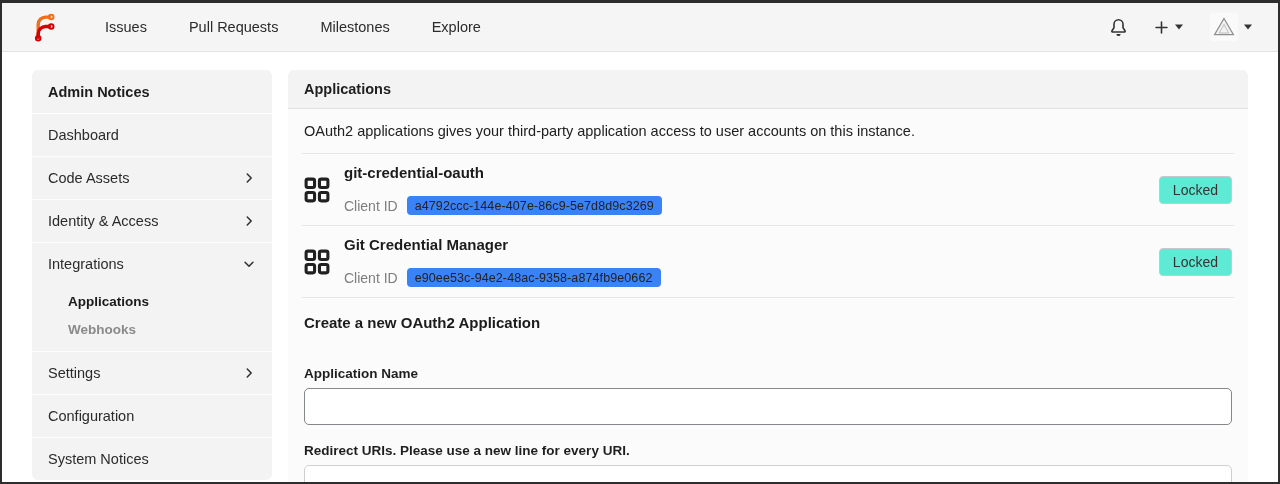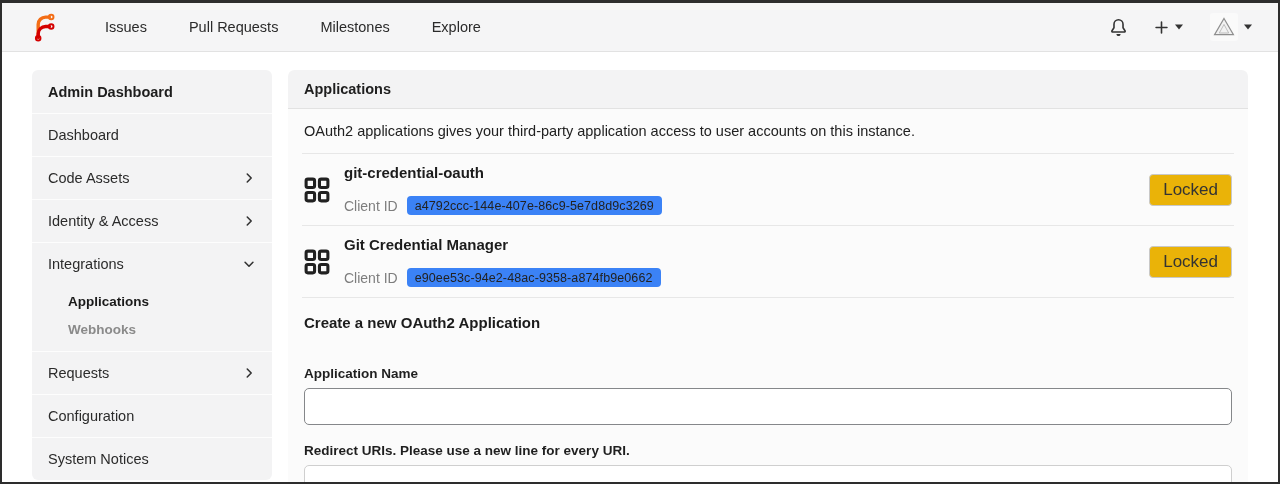--- a/index.html
+++ b/index.html
@@ -66,22 +66,22 @@
   .app-row { display: flex; align-items: center; padding: 10px 16px; }
   .app-icon { margin-right: 14px; display: flex; }
   .app-info { display: flex; flex-direction: column; gap: 15px; }
   .app-name { font-size: 15px; font-weight: 700; color: #1c1c1c; }
   .app-client { display: flex; align-items: center; gap: 9px; font-size: 14px; color: #7d7d7d; }
   .client-badge {
     background: #3b82f6; border-radius: 4px; padding: 2.5px 8px;
     font-size: 12.5px; color: #222; letter-spacing: 0.1px;
   }
   .locked-btn {
-    margin-left: auto; background: #eab308; border: 1px solid #c8c8c8;
-    border-radius: 4px; padding: 5px 13px; font-size: 17px; color: #333;
+    margin-left: auto; background: #5eead4; border: 1px solid #c8c8c8;
+    border-radius: 4px; padding: 5px 13px; font-size: 14px; color: #333;
     font-family: inherit; cursor: pointer; white-space: nowrap;
   }
   .form-section { padding: 16px; }
   .form-title { font-size: 15px; font-weight: 700; color: #1c1c1c; margin-bottom: 35px; }
   .form-label {
     display: block; font-size: 13.5px; font-weight: 700; color: #1f1f1f;
     margin-bottom: 7px;
   }
   .text-input {
     width: 100%; height: 37px; background: #fff; border: 1px solid #85878a;
@@ -143,21 +143,21 @@
             <path d="M0 .5 h8 L4 5.5 Z" fill="#333"></path>
           </svg>
       </span>
     </span>
   </div>
 </nav>
 
 <div class="content">
 
   <aside class="sidebar">
-    <div class="sb-item sb-title">Admin Dashboard</div>
+    <div class="sb-item sb-title">Admin Notices</div>
     <div class="sb-item">
       <span>Dashboard</span>
     </div>
     <div class="sb-item">
       <span>Code Assets</span>
       <span class="chev">
         <svg width="14" height="14" viewBox="0 0 16 16">
             <path d="M6 3.5 L10.5 8 L6 12.5" fill="none" stroke="#333" stroke-width="1.8" stroke-linecap="round" stroke-linejoin="round"></path>
           </svg>
       </span>
@@ -176,21 +176,21 @@
         <svg width="14" height="14" viewBox="0 0 16 16">
             <path d="M3.5 6 L8 10.5 L12.5 6" fill="none" stroke="#333" stroke-width="1.8" stroke-linecap="round" stroke-linejoin="round"></path>
           </svg>
       </span>
     </div>
     <div class="sb-sub">
       <div class="sb-sub-item active">Applications</div>
       <div class="sb-sub-item">Webhooks</div>
     </div>
     <div class="sb-item">
-      <span>Requests</span>
+      <span>Settings</span>
       <span class="chev">
         <svg width="14" height="14" viewBox="0 0 16 16">
             <path d="M6 3.5 L10.5 8 L6 12.5" fill="none" stroke="#333" stroke-width="1.8" stroke-linecap="round" stroke-linejoin="round"></path>
           </svg>
       </span>
     </div>
     <div class="sb-item">
       <span>Configuration</span>
     </div>
     <div class="sb-item">

